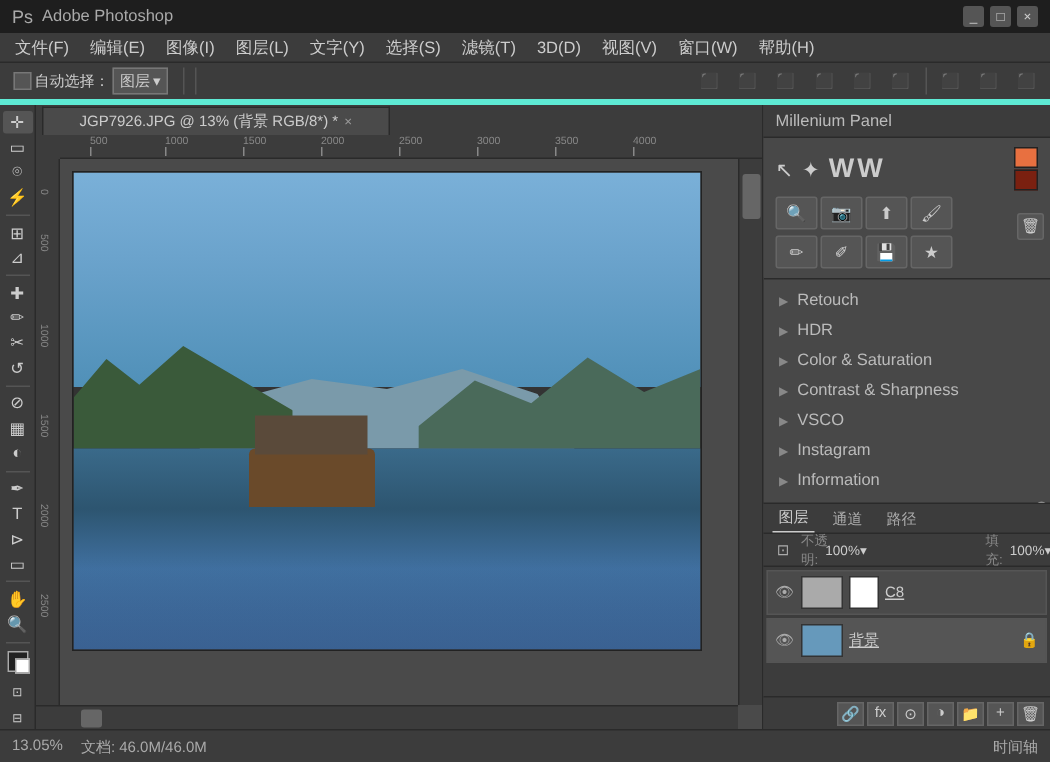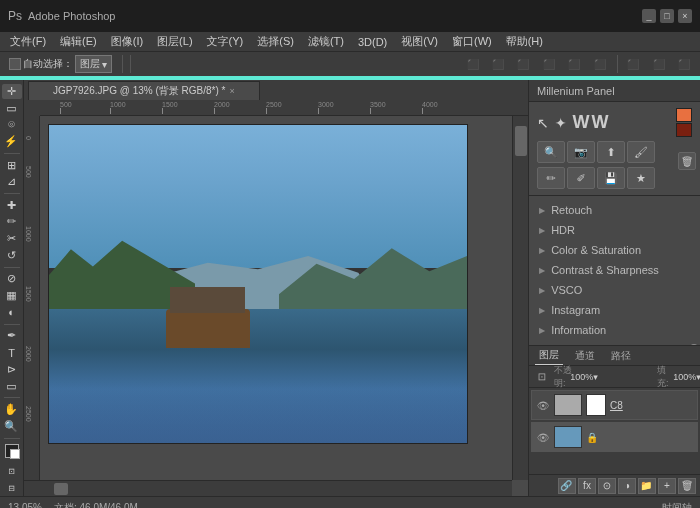--- a/index.html
+++ b/index.html
@@ -1,20 +1,20 @@
 <!DOCTYPE html>
 <html><head>
   <meta charset="utf-8">
   <style>
     * { margin: 0; padding: 0; box-sizing: border-box; }
     body { width: 700px; height: 508px; overflow: hidden; background: #3c3c3c; font-family: 'Microsoft YaHei', Arial, sans-serif; font-size: 11px; color: #ccc; }
 
     
     #title-bar {
-      height: 32px;
+      height: 22px;
       background: #1e1e1e;
       display: flex;
       align-items: center;
       justify-content: space-between;
       padding: 0 8px;
       color: #aaa;
       font-size: 11px;
     }
     #title-bar .title-left { display: flex; align-items: center; gap: 6px; }
     #title-bar .win-controls { display: flex; gap: 4px; }
@@ -278,21 +278,21 @@
       display: flex;
       align-items: center;
       padding: 0 8px;
       gap: 12px;
       font-size: 10px;
       color: #aaa;
     }
 
     
     #right-panel {
-      width: 172px;
+      width: 192px;
       background: #484848;
       border-left: 1px solid #2a2a2a;
       display: flex;
       flex-direction: column;
     }
     #panel-header {
       height: 22px;
       background: #3c3c3c;
       display: flex;
       align-items: center;
@@ -752,20 +752,21 @@
         <div class="layer-item">
           <div class="layer-eye">👁</div>
           <div class="layer-thumb" style="background:#aaa;"></div>
           <div class="layer-thumb" style="background:#fff;width:20px;height:22px;"></div>
           <span class="layer-name">C8</span>
         </div>
 
         <div class="layer-item" style="background:#555;">
           <div class="layer-eye">👁</div>
           <div class="layer-thumb" style="background:#6699bb;"></div>
+          <span class="layer-name">背景</span>
           <span style="font-size:10px;color:#888;">🔒</span>
         </div>
       </div>
       <div id="layers-actions">
         <div class="layer-action-btn">🔗</div>
         <div class="layer-action-btn">fx</div>
         <div class="layer-action-btn">⊙</div>
         <div class="layer-action-btn">◑</div>
         <div class="layer-action-btn">📁</div>
         <div class="layer-action-btn">+</div>

